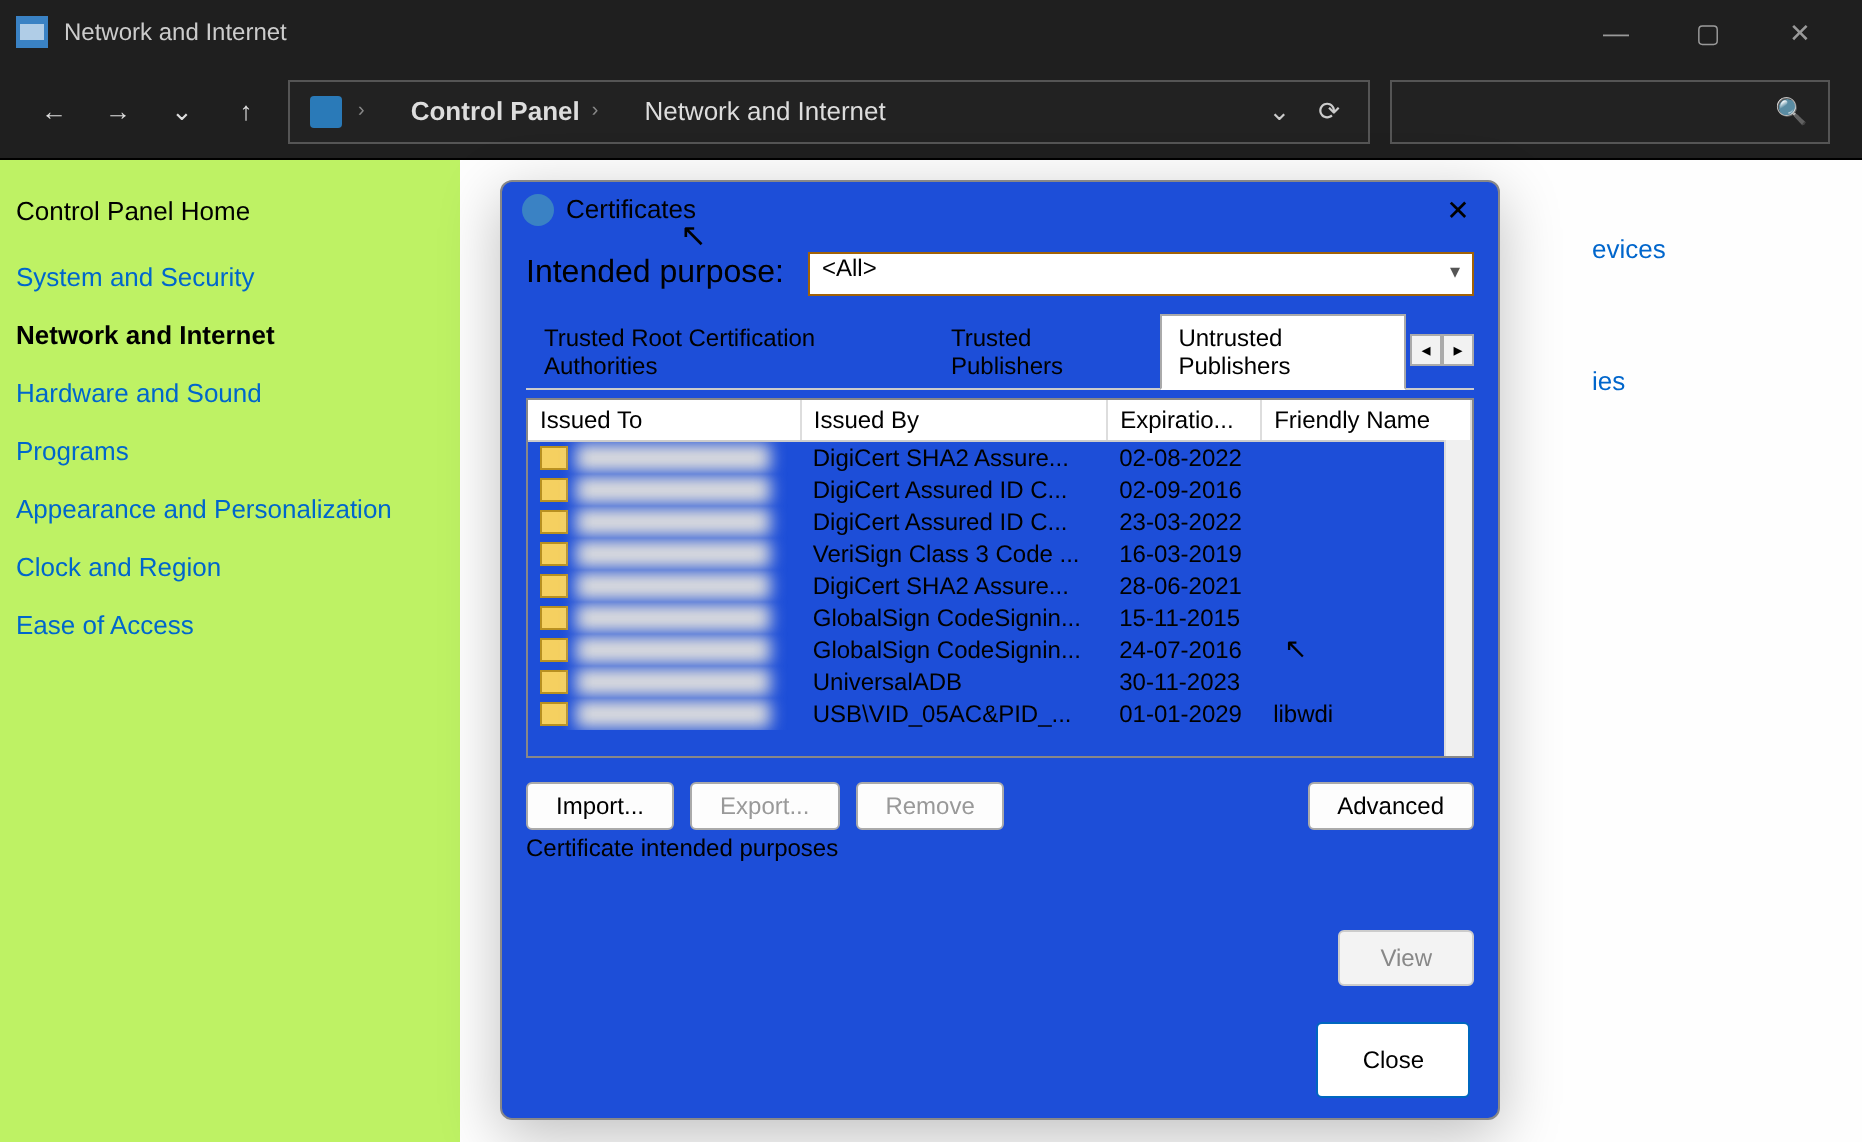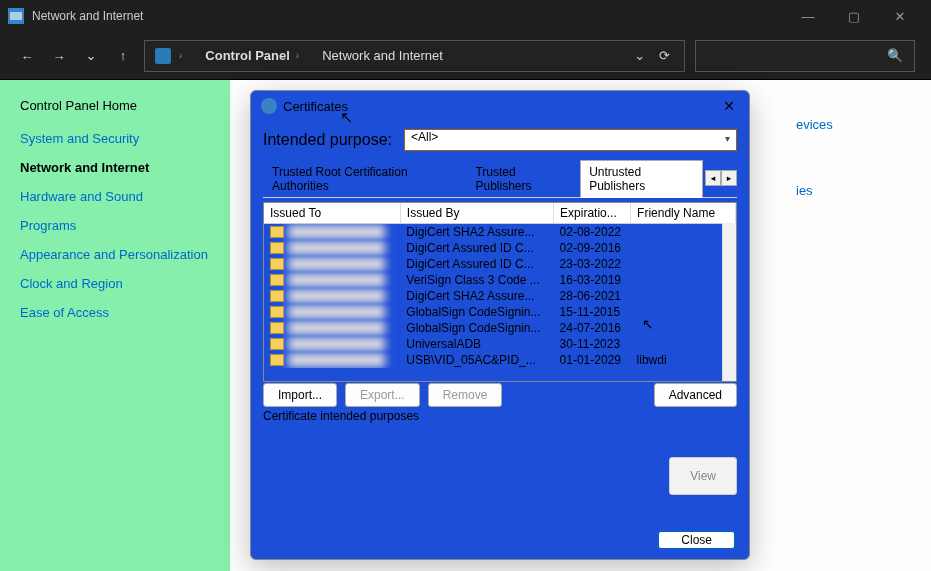--- a/index.html
+++ b/index.html
@@ -18,21 +18,21 @@
 .address-bar { flex: 1; height: 32px; border: 1px solid #555; background: #222; display: flex; align-items: center; padding: 0 10px; color: #ddd; gap: 6px; }
 .address-bar .crumb { font-size: 13px; margin-left: 17px; }
 .address-bar .crumb.bold { font-weight: 600; }
 .address-bar .sep { color: #888; font-size: 10px; }
 .address-bar .addr-icon { width:16px; height:16px; background:#2a7ab8; border-radius:2px; margin-right:2px; }
 .addr-right { margin-left:auto; display:flex; gap:14px; color:#ccc; padding-right:4px;}
 .search-box { width: 220px; height: 32px; border: 1px solid #555; background: #222; display: flex; align-items: center; justify-content: flex-end; padding: 0 10px; color: #888; }
 
 
 .main { display: flex; height: calc(571px - 32px - 48px); background: #fefefe; }
-.sidebar { width: 230px; padding: 18px 20px; background: #86efac; }
+.sidebar { width: 230px; padding: 18px 8px; background: #bef264; }
 .sidebar a { display: block; color: #0066cc; text-decoration: none; font-size: 13px; margin-bottom: 14px; cursor: pointer; }
 .sidebar a.active { color: #000; font-weight: 600; }
 .sidebar a.home { color: #000; font-weight: 400; margin-bottom: 18px; }
 .content { flex: 1; padding: 18px 20px; position: relative; }
 .cat-icon { width: 32px; height: 28px; background: #4a7fb5; margin-bottom: 24px; border:1px solid #2a5a8a;}
 .cat-row { display:flex; align-items:center; gap:14px; margin-bottom:14px;}
 .cat-link { color: #0066cc; font-size: 13px; }
 
 
 .dialog { position: absolute; left: 250px; top: 90px; width: 500px; height: 470px; background: #1d4ed8; border: 1px solid #888; border-radius: 6px; box-shadow: 0 8px 30px rgba(0,0,0,0.25); display: flex; flex-direction: column; }
@@ -58,32 +58,32 @@
 .cert-table td { padding: 1px 6px; white-space: nowrap; overflow: hidden; text-overflow: ellipsis; }
 .cert-table td.issued-to { display:flex; align-items:center; gap:4px;}
 .cert-ico { width:14px; height:12px; background:#f5d060; border:1px solid #b89020; display:inline-block; flex-shrink:0;}
 .blur { filter: blur(4px); background:#ddd; color:transparent; }
 .cert-table col.c1 { width: 130px; }
 .cert-table col.c2 { width: 130px; }
 .cert-table col.c3 { width: 70px; }
 .cert-table col.c4 { width: 100px; }
 .scroll-track { position:absolute; right:0; top:20px; bottom:0; width:14px; background:#f0f0f0; border-left:1px solid #ddd;}
 
-.dlg-buttons { display: flex; gap: 8px; margin-top: 1px; }
+.dlg-buttons { display: flex; gap: 8px; margin-top: 12px; }
 .dlg-buttons button { height: 24px; padding: 0 14px; font-size: 12px; border: 1px solid #aaa; background: #fdfdfd; border-radius: 3px; cursor:pointer;}
 .dlg-buttons button:disabled { color: #999; }
 .dlg-buttons .adv { margin-left: auto; }
 
 .section-label { font-size: 12px; margin-top: 2px; }
 .purposes-box { flex:1; }
 .view-row { text-align: right; margin-top: 34px; }
-.view-row button { height: 38px; padding: 0 20px; font-size: 12px; border: 1px solid #ccc; background: #f3f3f3; color:#888; border-radius:3px;}
+.view-row button { height: 28px; padding: 0 20px; font-size: 12px; border: 1px solid #ccc; background: #f3f3f3; color:#888; border-radius:3px;}
 
 .dlg-footer { padding: 10px 14px; text-align: right; }
-.dlg-footer button { height: 18px; padding: 0 22px; font-size: 12px; border: 1.5px solid #0067c0; background: #fff; color:#000; border-radius: 3px; cursor:pointer;}
+.dlg-footer button { height: 38px; padding: 0 22px; font-size: 12px; border: 1.5px solid #0067c0; background: #fff; color:#000; border-radius: 3px; cursor:pointer;}
 
 .cursor1 { position:absolute; left:340px; top:108px; pointer-events:none; font-size:16px; color:#000;}
 .cursor2 { position:absolute; left:642px; top:316px; pointer-events:none; font-size:14px; color:#000;}
 </style>
 </head>
 <body>
 
 <div class="titlebar">
   <span class="app-icon">
     <svg width="16" height="16">

